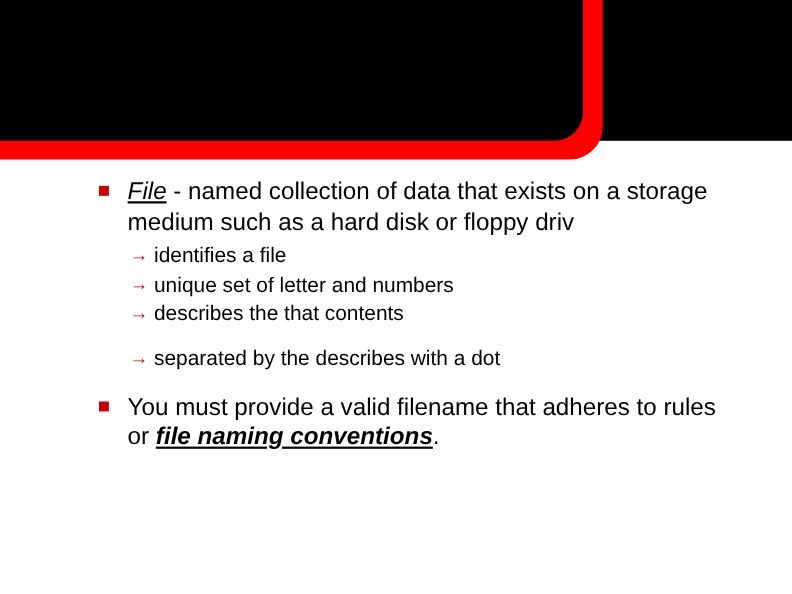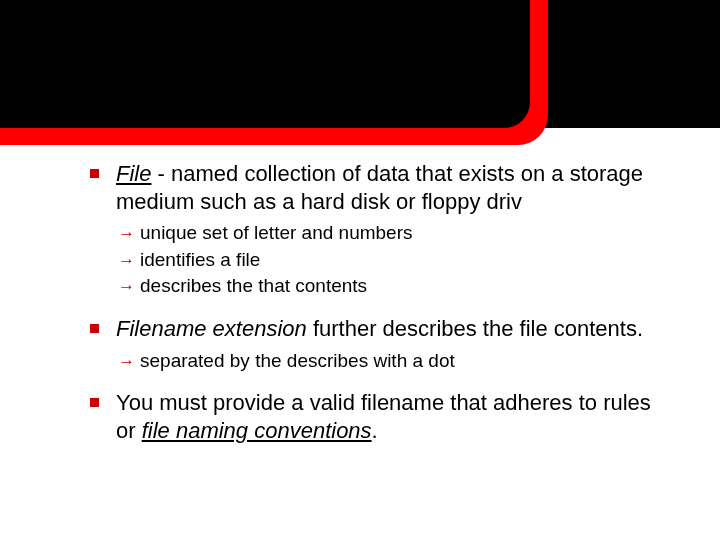--- a/index.html
+++ b/index.html
@@ -9,38 +9,37 @@
 .overlay-inner{position:absolute;left:0;top:0;width:530px;height:128px;background:#000;border-bottom-right-radius:26px;z-index:3}
 .content{position:absolute;left:90px;top:160px;width:580px}
 .b1{margin:0 0 18px 0;padding:0;list-style:none}
 .b1>li{position:relative;padding-left:26px;font-size:22px;line-height:1.25;margin-bottom:4px}
 .b1>li::before{content:"";position:absolute;left:0;top:9px;width:9px;height:9px;background:#cc0000}
 .b2{margin:6px 0 16px 28px;padding:0;list-style:none}
 .b2>li{position:relative;padding-left:22px;font-size:19px;line-height:1.3;margin-bottom:2px}
 .b2>li::before{content:"\2192";position:absolute;left:0;top:0;color:#cc0000;font-size:17px}
 .term{font-style:italic;text-decoration:underline}
 .ital{font-style:italic}
-.bolditalunder{font-weight:normal;font-style:italic;text-decoration:underline}
+.bolditalunder{font-weight:bold;font-style:italic;text-decoration:underline}
 </style>
 </head>
 <body>
 
 <div class="slide">
   <div class="topband"></div>
   <div class="overlay"></div>
   <div class="overlay-inner"></div>
 
   <div class="content">
     <ul class="b1" id="list-root">
         <li><span class="term">File</span> - named collection of data that exists on a storage medium such as a hard disk or floppy driv</li>
         <ul class="b2">
+          <li>identifies a file</li>
           <li>unique set of letter and numbers</li>
-          <li>identifies a file</li>
           <li>describes the that contents</li>
         </ul>
-        <li><span class="ital">Filename extension</span> further describes the file contents.</li>
         <ul class="b2">
           <li>separated by the describes with a dot</li>
         </ul>
         <li>You must provide a valid filename that adheres to rules or <span class="bolditalunder">file naming conventions</span>.</li>
       </ul>
   </div>
 </div>
 
 </body></html>

